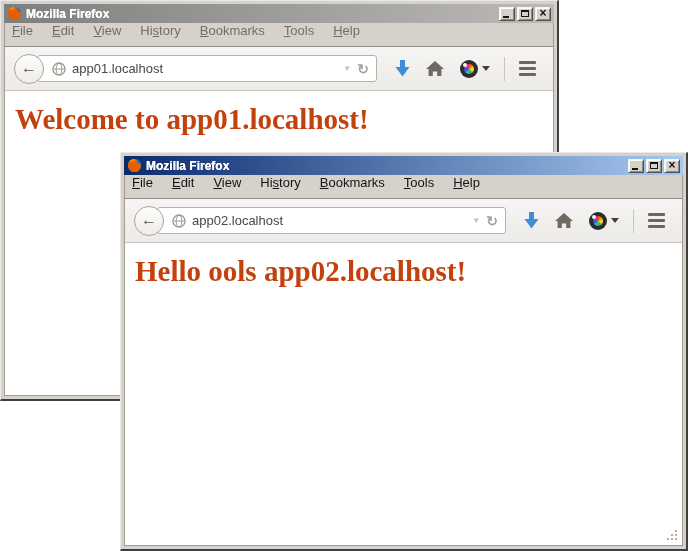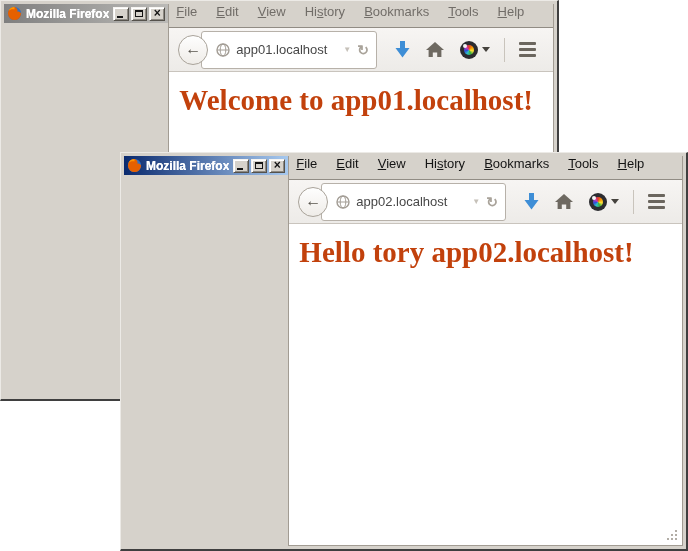--- a/index.html
+++ b/index.html
@@ -10,21 +10,21 @@
   }
   
   .window{
     position:absolute;box-sizing:border-box;
     background:#d6d2cb;
     border-top:1px solid #eceae6;
     border-left:1px solid #eceae6;
     border-right:2px solid #3f3f3f;
     border-bottom:2px solid #3f3f3f;
     padding:3px;
-    display:flex;
+    display:flex;flex-direction:column;
   }
   .titlebar{
     height:19px;flex:0 0 19px;display:flex;align-items:center;
     padding:0 3px;gap:4px;
   }
   .window.active .titlebar{background:linear-gradient(to right,#0a2a6e,#a7c9ef);}
   .window.inactive .titlebar{background:linear-gradient(to right,#7f7f7f,#bbbab7);}
   .titlebar .title{
     color:#ffffff;font-size:12px;font-weight:bold;white-space:nowrap;
     text-shadow:0 0 0 #fff;flex:1;overflow:hidden;
@@ -63,21 +63,21 @@
   }
   .backbtn{
     width:30px;height:30px;border-radius:50%;box-sizing:border-box;
     background:linear-gradient(#fefefe,#efece8);
     border:1px solid #a9a39a;
     display:flex;align-items:center;justify-content:center;
     position:relative;z-index:2;margin-right:-7px;flex:0 0 30px;
   }
   .back-arrow{font-size:16px;font-weight:bold;color:#57534c;line-height:1;margin-top:-1px;}
   .urlbar{
-    flex:1;height:38px;box-sizing:border-box;background:#ffffff;
+    flex:1;height:27px;box-sizing:border-box;background:#ffffff;
     border:1px solid #b7b1a9;border-radius:3px;
     display:flex;align-items:center;padding:0 7px 0 14px;gap:6px;
     position:relative;z-index:1;min-width:0;
   }
   .globe{width:14px;height:14px;flex:0 0 14px;}
   .url-text{font-size:13px;color:#474747;flex:1;white-space:nowrap;overflow:hidden;}
   .url-drop{font-size:8px;color:#c6c1b9;align-self:center;}
   .reload{font-size:14px;font-weight:bold;color:#a9a39a;line-height:1;}
   .toolbtn{
     display:flex;align-items:center;justify-content:center;
@@ -256,17 +256,17 @@
       <div class="vsep"></div>
       <div class="toolbtn">
         <span class="hamburger">
             <span></span>
             <span></span>
             <span></span>
           </span>
       </div>
     </div>
     <div class="content">
-      <h1>Hello tory app02.localhost!</h1>
+      <h1>Hello ools app02.localhost!</h1>
       <div class="grip"></div>
     </div>
   </div>
 </div>
 
 </body></html>

